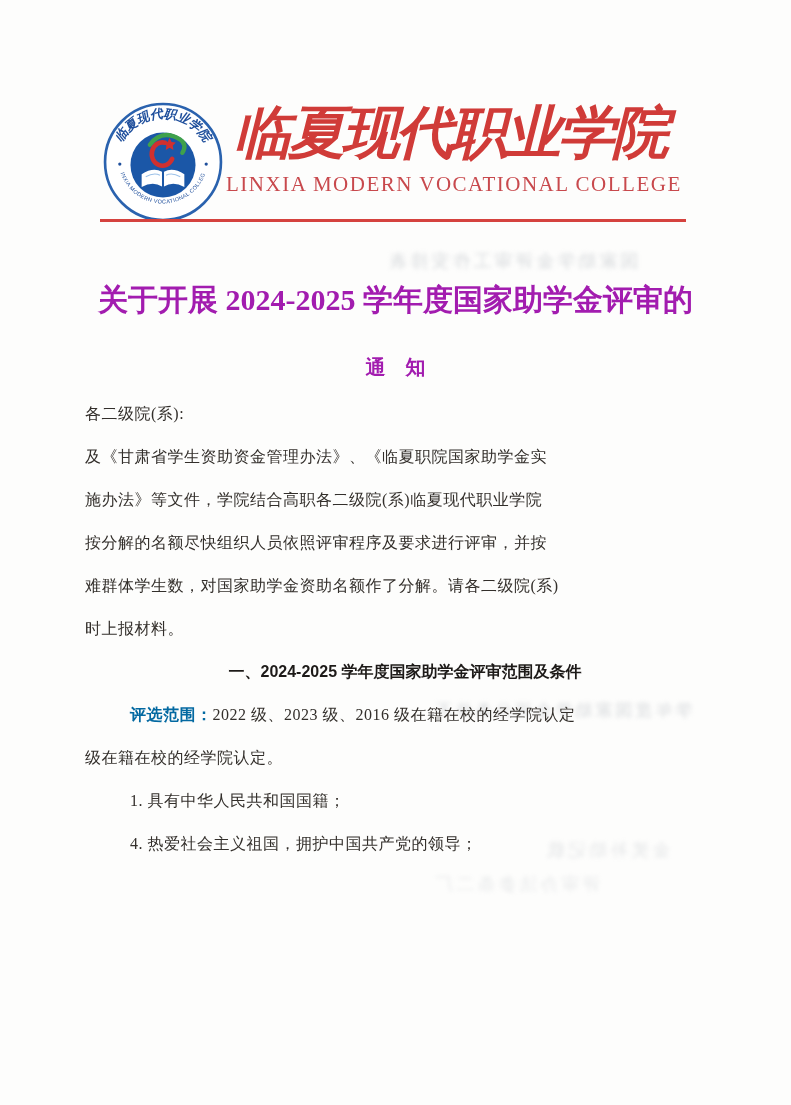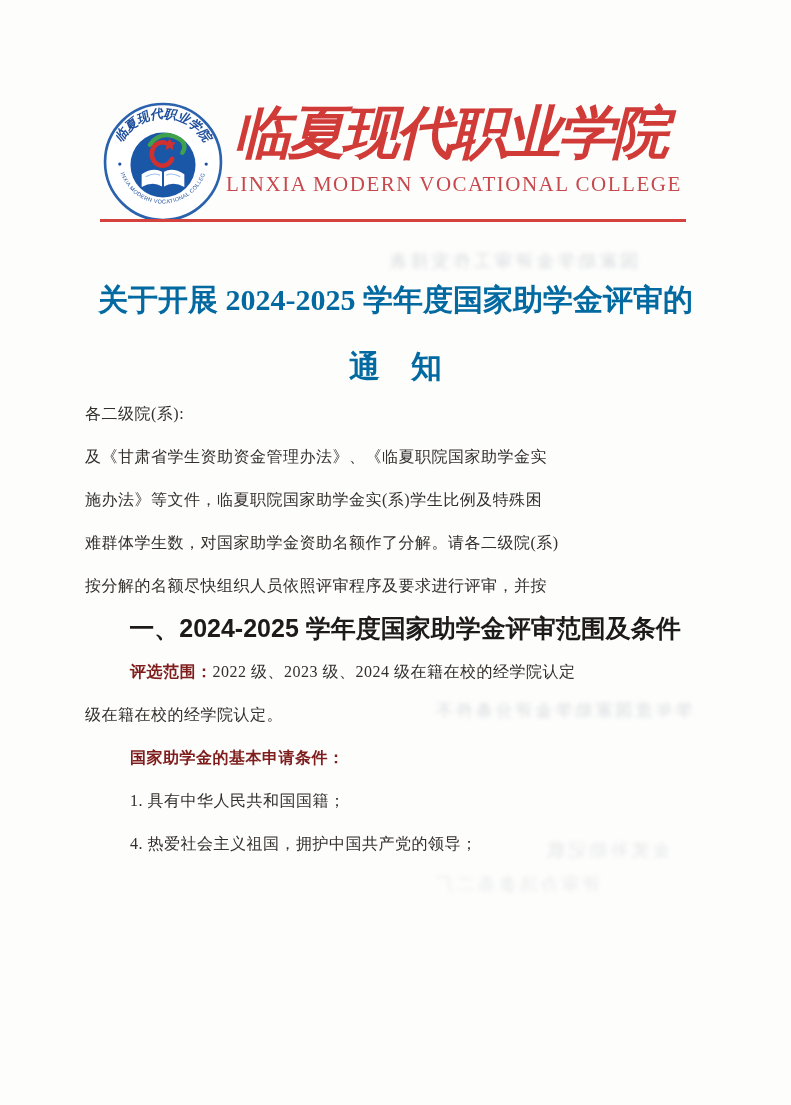--- a/index.html
+++ b/index.html
@@ -26,43 +26,43 @@
   }
   .rule{position:absolute;left:100px;top:219px;width:586px;height:3px;}
   
   .bleed{
     position:absolute;transform:scaleX(-1);
     filter:blur(2px);color:#b7bcc2;opacity:.55;
     font-size:18px;letter-spacing:3px;white-space:nowrap;overflow:hidden;
     pointer-events:none;
   }
   
-  .title{position:absolute;left:0;top:281px;width:791px;text-align:center;color:#0369a1;}
+  .title{position:absolute;left:0;top:281px;width:791px;text-align:center;color:#a21caf;}
   .title-l1{
     font-size:30px;font-weight:bold;line-height:38px;white-space:nowrap;
     font-family:"Liberation Serif","DejaVu Serif",serif;
   }
   .title-l2{
-    font-size:31px;font-weight:bold;line-height:38px;margin-top:29px;
+    font-size:20px;font-weight:bold;line-height:38px;margin-top:29px;
     font-family:"Liberation Serif","DejaVu Serif",serif;
   }
   
   .body{position:absolute;left:85px;top:392px;width:640px;}
   .line{
     height:43px;line-height:43px;font-size:16px;white-space:nowrap;
     letter-spacing:.5px;color:#332f2b;
   }
   .ind{display:inline-block;width:45px;}
   .hline{
-    height:43px;line-height:43px;text-align:center;font-size:25px;
+    height:43px;line-height:43px;text-align:center;font-size:16px;
     font-weight:bold;white-space:nowrap;color:#1d1a18;
     font-family:"Liberation Sans","DejaVu Sans",sans-serif;
   }
   .b{
-    font-weight:bold;color:#7f1d1d;
+    font-weight:bold;color:#0369a1;
     font-family:"Liberation Sans","DejaVu Sans",sans-serif;
     margin-top:39px;
   }
 </style>
 </head>
 <body>
 
 <div class="page">
 
   <svg class="logo" viewBox="0 0 120 120">
@@ -108,28 +108,28 @@
 
   <div class="title">
     <div class="title-l1">关于开展 2024-2025 学年度国家助学金评审的</div>
     <div class="title-l2">通　知</div>
   </div>
 
   <div class="body">
     <div class="line">各二级院(系):</div>
 
     <div class="line">及《甘肃省学生资助资金管理办法》、《临夏职院国家助学金实</div>
-    <div class="line">施办法》等文件，临夏职院国家助学金实(系)学生比例及特殊困</div>
+    <div class="line">施办法》等文件，学院结合高职各二级院(系)临夏现代职业学院</div>
+    <div class="line">按分解的名额尽快组织人员依照评审程序及要求进行评审，并按</div>
     <div class="line">难群体学生数，对国家助学金资助名额作了分解。请各二级院(系)</div>
-    <div class="line">按分解的名额尽快组织人员依照评审程序及要求进行评审，并按</div>
+    <div class="line">时上报材料。</div>
 
     <div class="hline">一、2024-2025 学年度国家助学金评审范围及条件</div>
 
-    <div class="line"><span class="ind"></span><span class="b">评选范围：</span><span>2022 级、2023 级、2024 级在籍在校的经学院认定</span></div>
+    <div class="line"><span class="ind"></span><span class="b">评选范围：</span><span>2022 级、2023 级、2016 级在籍在校的经学院认定</span></div>
     <div class="line">级在籍在校的经学院认定。</div>
 
-    <div class="line"><span class="ind"></span><span class="b">国家助学金的基本申请条件：</span></div>
 
     <div class="line"><span class="ind"></span><span>1. 具有中华人民共和国国籍；</span></div>
     <div class="line"><span class="ind"></span><span>4. 热爱社会主义祖国，拥护中国共产党的领导；</span></div>
   </div>
 
 </div>
 
 </body></html>

